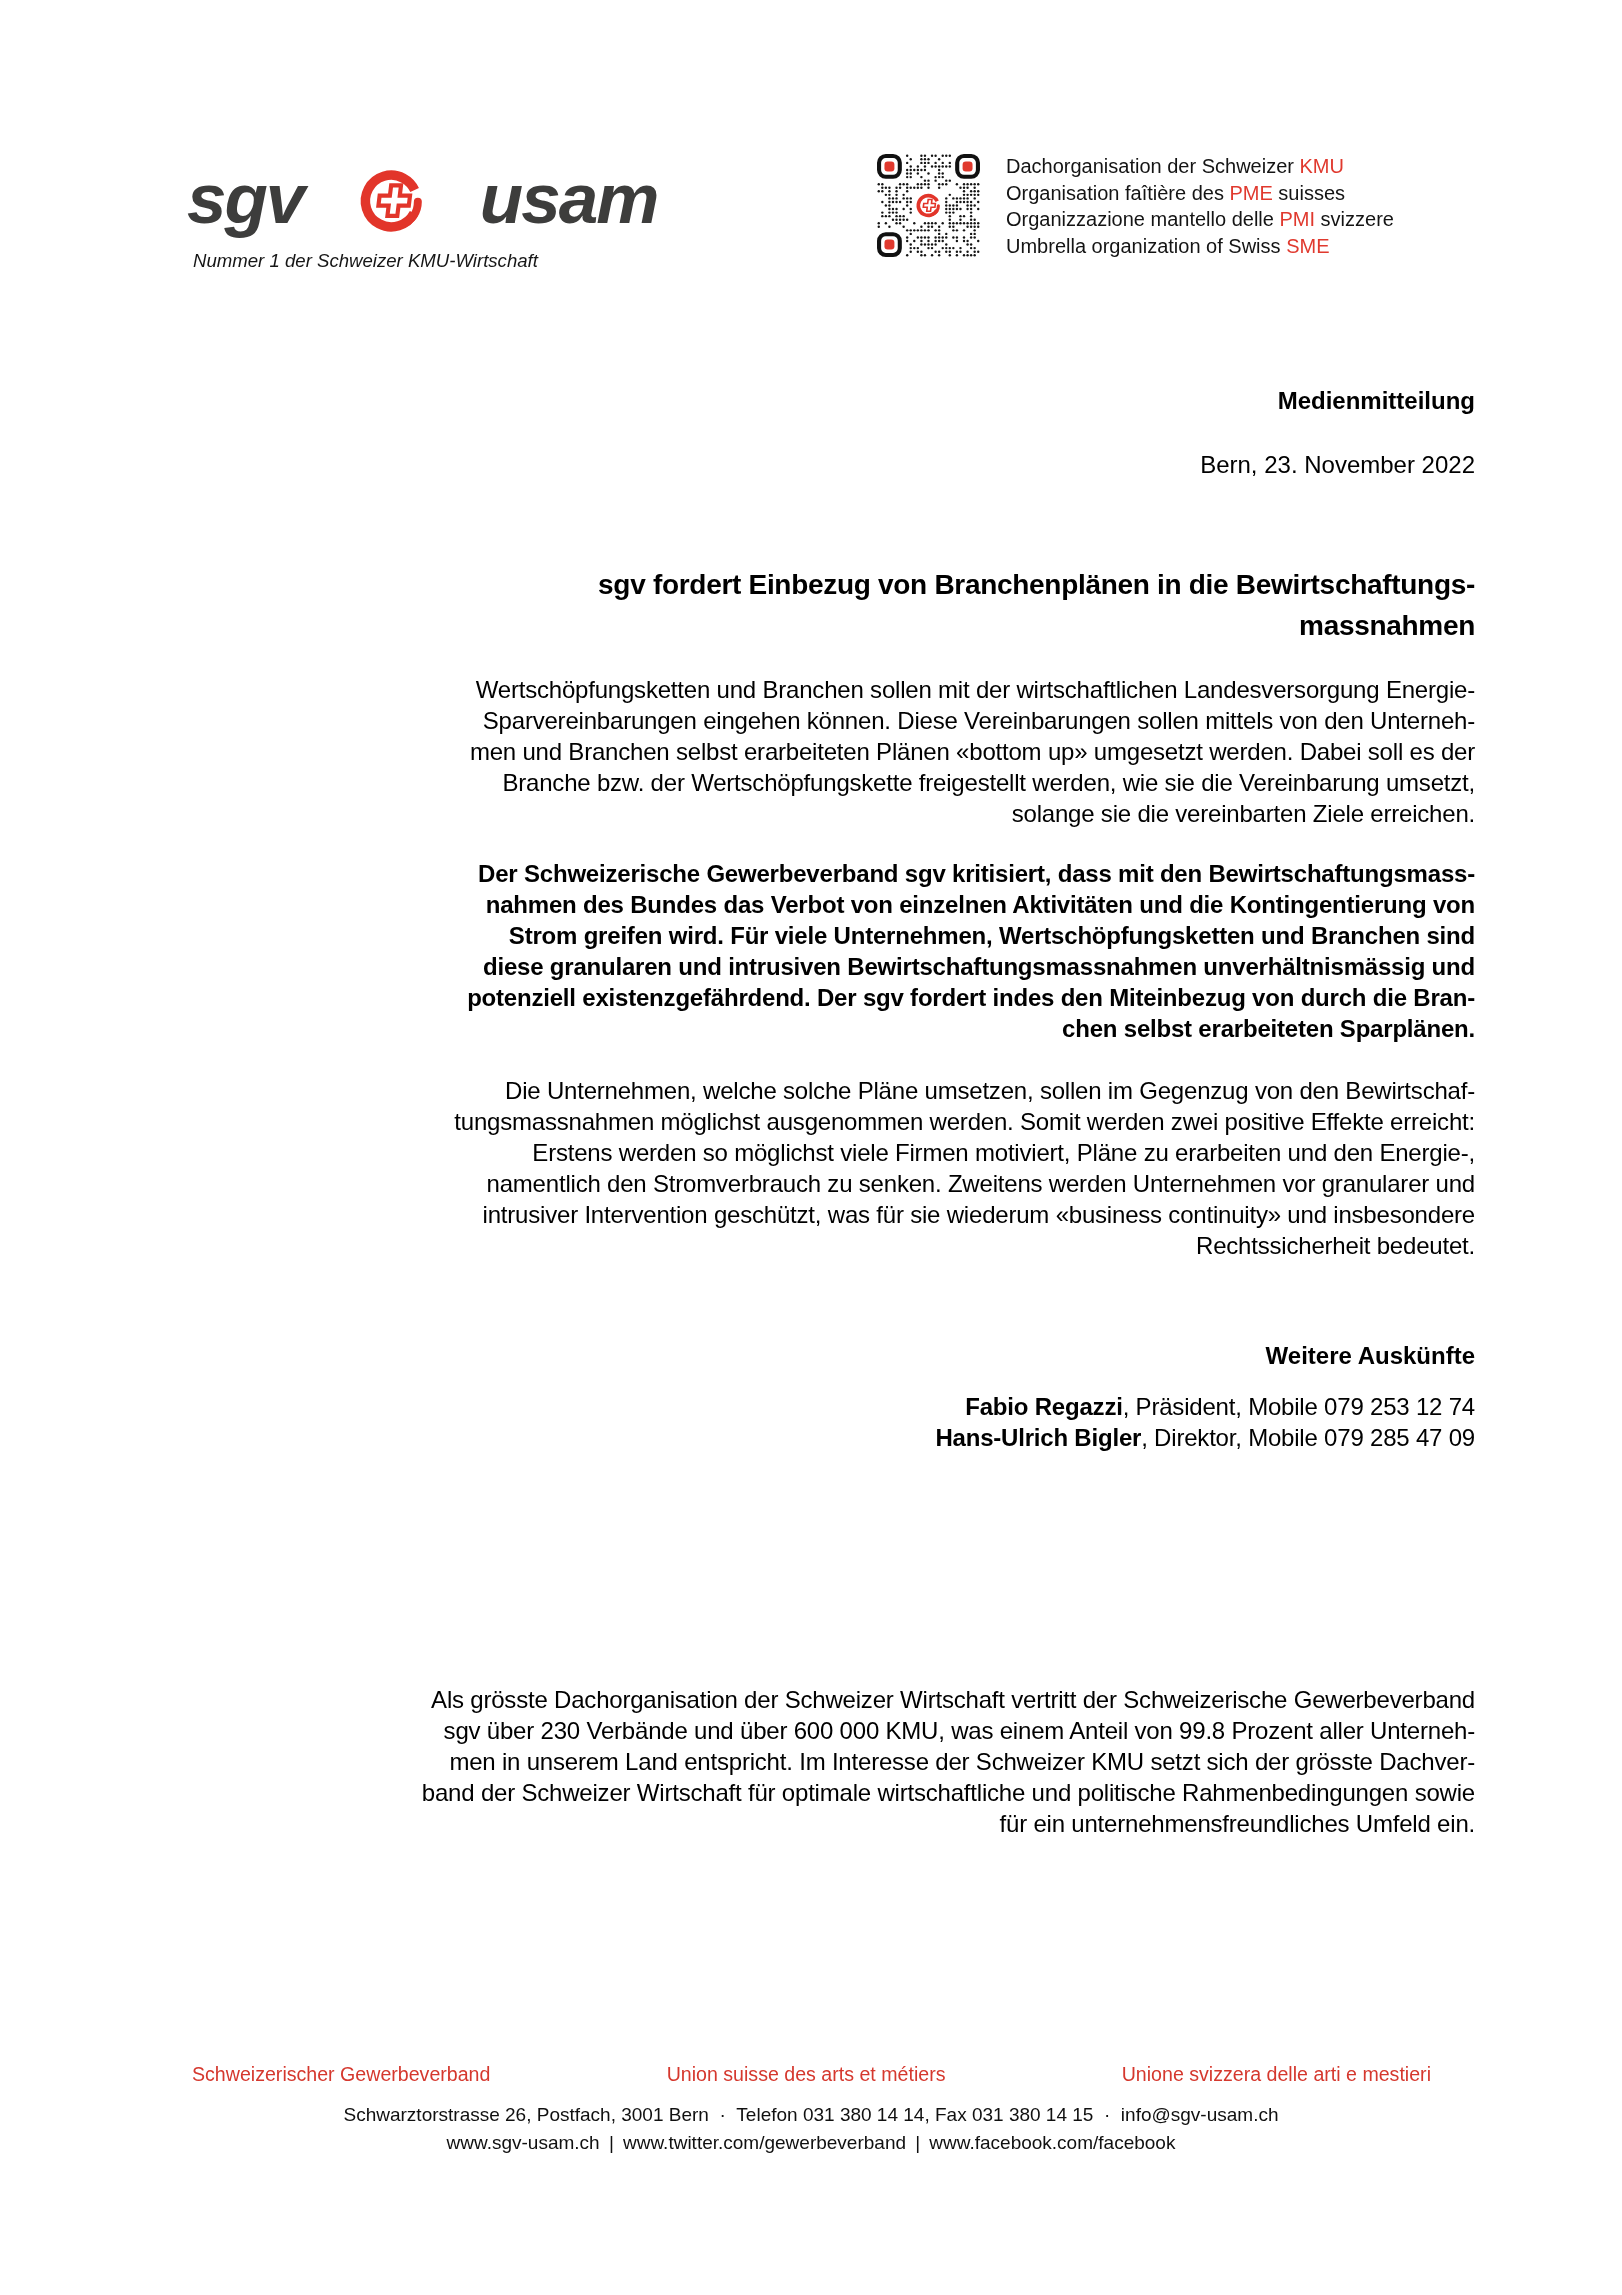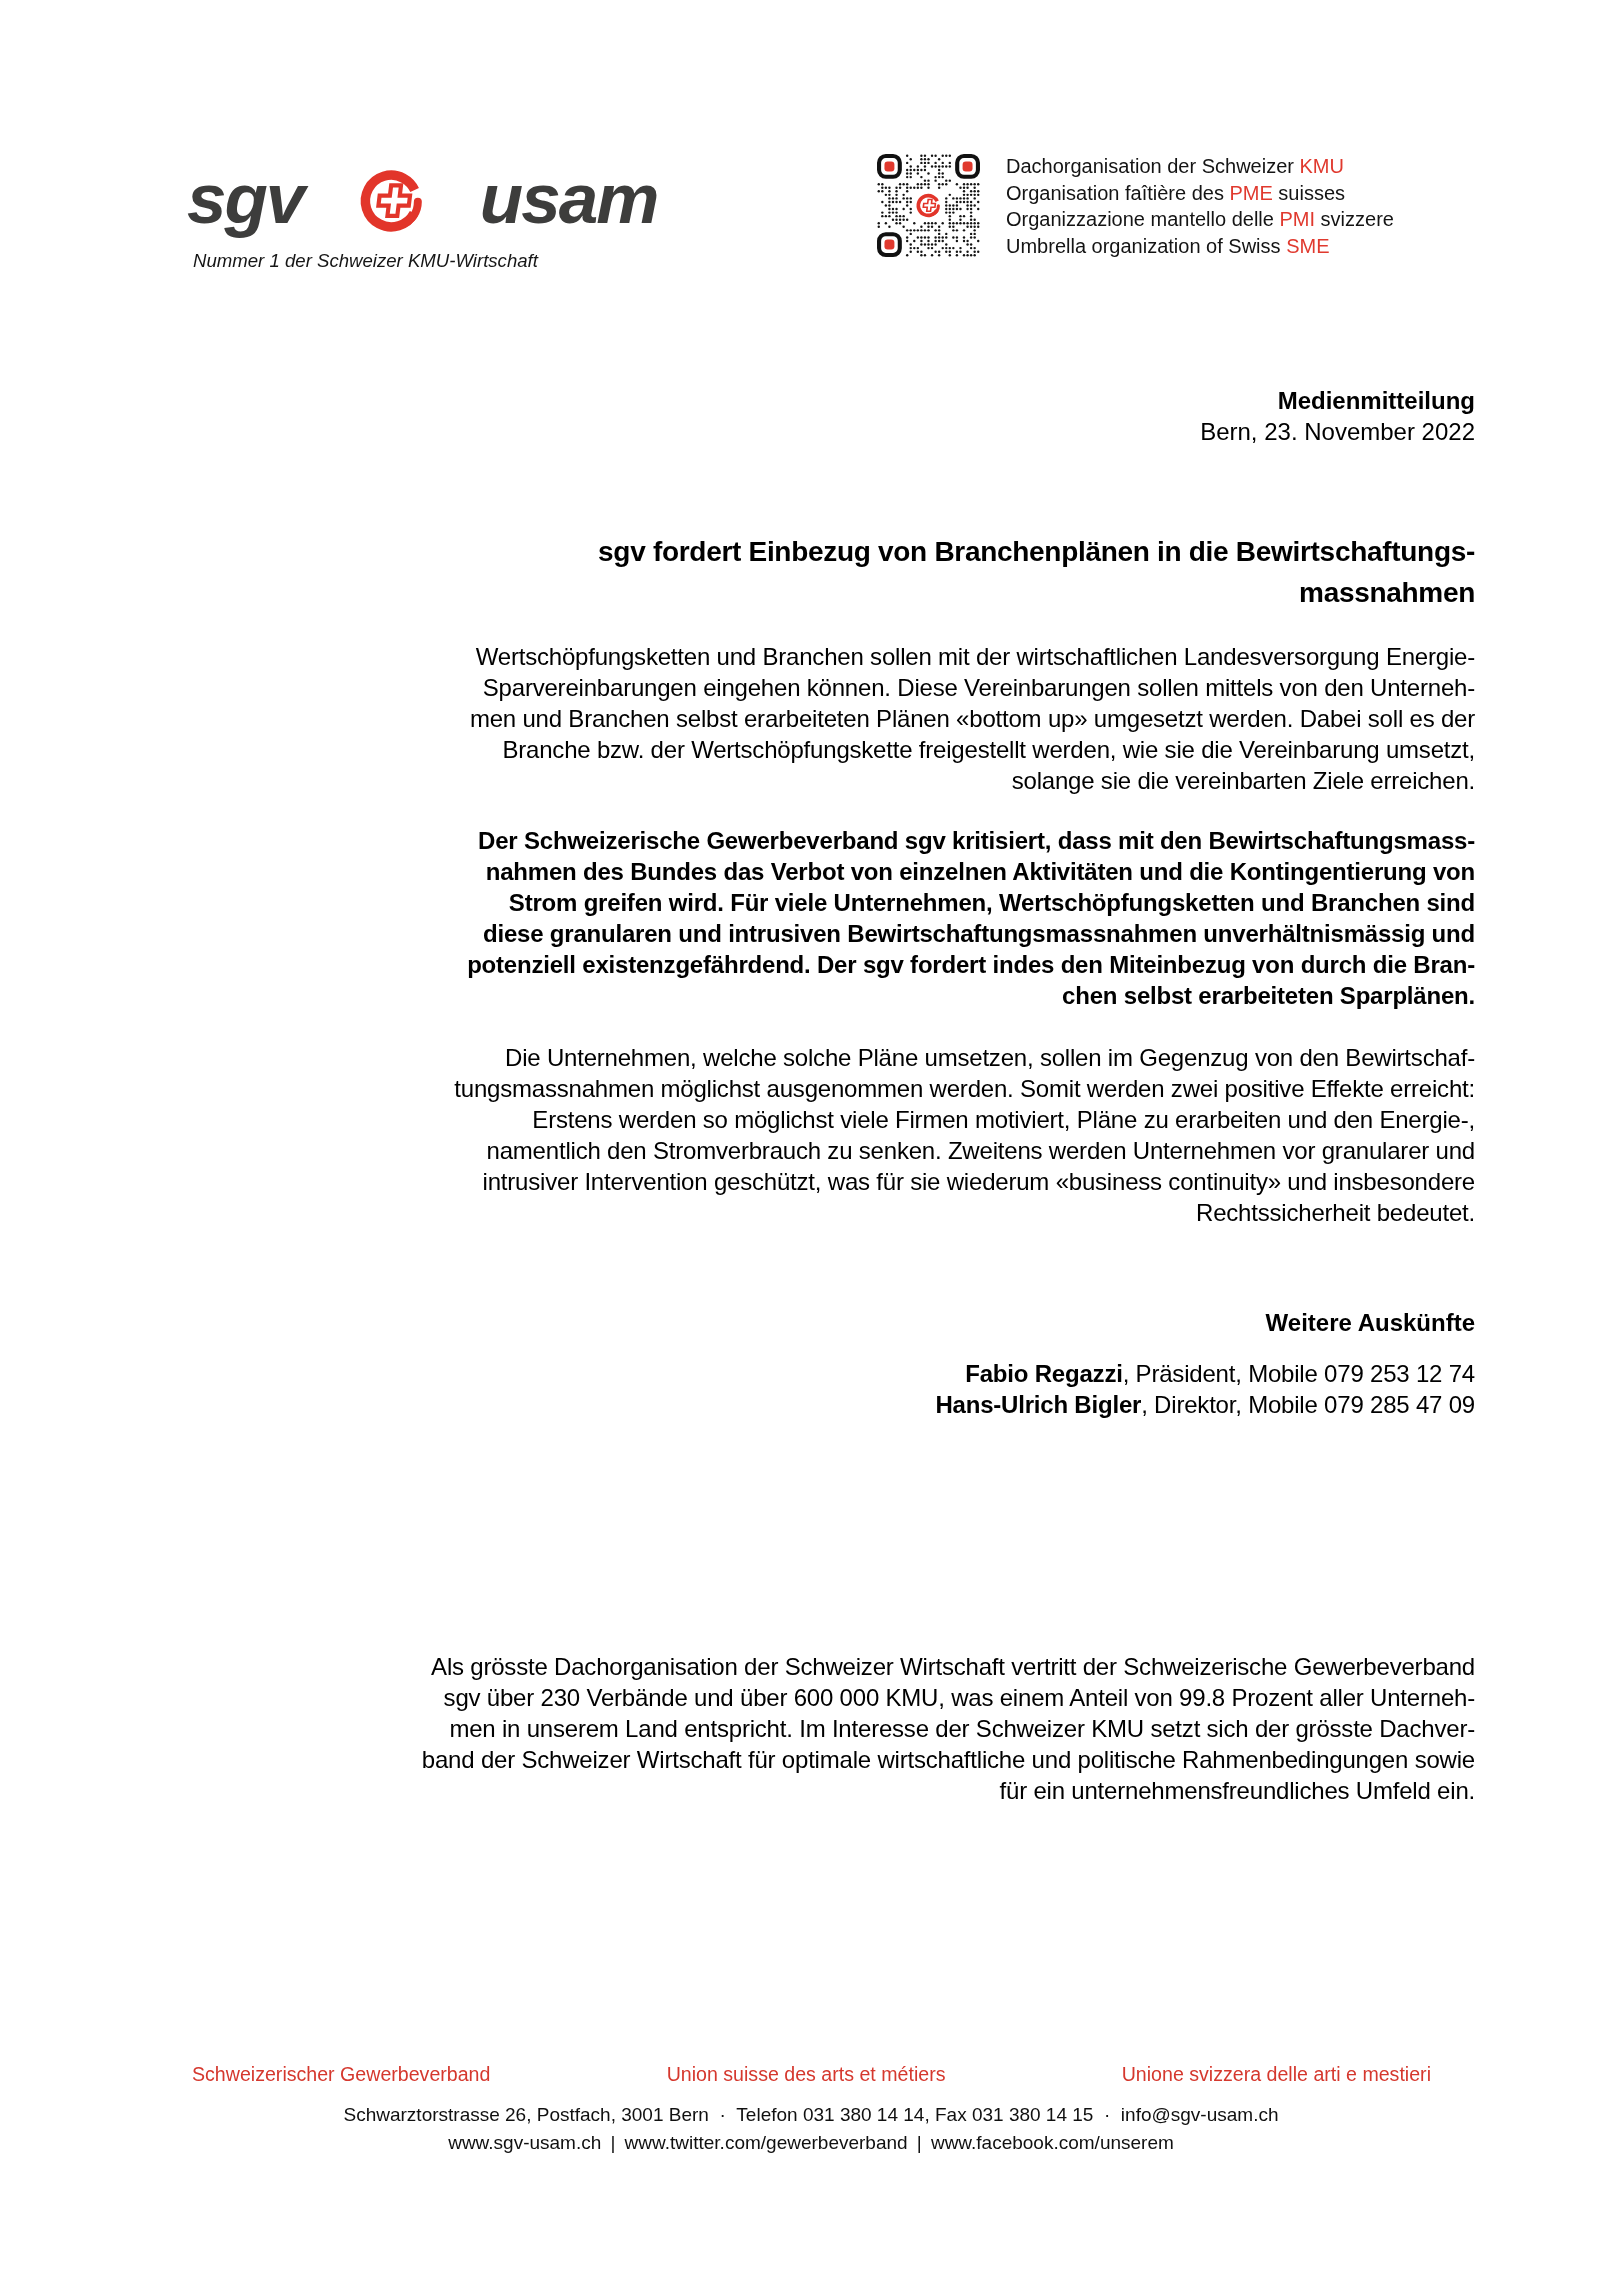--- a/index.html
+++ b/index.html
@@ -33,21 +33,21 @@
   #qr-dots circle { fill: #151515; }
   .org-lines {
     position: absolute; left: 1006px; top: 153px;
     font-size: 20px; line-height: 26.5px; color: #141414;
   }
   .org-em { color: #e0392e; }
 
   
   .content { position: absolute; left: 192px; top: 385px; width: 1283px; text-align: right; }
   .meta-type { font-size: 24px; line-height: 31px; font-weight: bold; }
-  .meta-date { font-size: 24px; line-height: 31px; }
+  .meta-date { font-size: 24px; line-height: 31px; margin-top: 33px; }
   .title {
     margin-top: 84px;
     font-size: 28px; line-height: 41px; font-weight: bold;
     letter-spacing: -0.3px; white-space: pre-line;
   }
   .para { font-size: 24px; line-height: 31px; letter-spacing: -0.2px; white-space: pre-line; }
   .lead { margin-top: 29.4px; font-weight: bold; }
   .p2 { margin-top: 27.5px; }
   .p3 { margin-top: 31px; }
   .contacts-heading { margin-top: 79px; font-size: 24px; line-height: 31px; font-weight: bold; }
@@ -468,18 +468,18 @@
   </main>
 
   <footer>
     <div class="footer-orgs">
       <span>Schweizerischer Gewerbeverband</span>
       <span>Union suisse des arts et métiers</span>
       <span>Unione svizzera delle arti e mestieri</span>
     </div>
     <div class="footer-address">Schwarztorstrasse 26, Postfach, 3001 Bern&nbsp;&nbsp;·&nbsp;&nbsp;Telefon 031 380 14 14, Fax 031 380 14 15&nbsp;&nbsp;·&nbsp;&nbsp;info@sgv-usam.ch</div>
     <div class="footer-links">
-      <span>www.sgv-usam.ch</span><span class="sep">|</span><span>www.twitter.com/gewerbeverband</span><span class="sep">|</span><span>www.facebook.com/unserem</span>
+      <span>www.sgv-usam.ch</span><span class="sep">|</span><span>www.twitter.com/gewerbeverband</span><span class="sep">|</span><span>www.facebook.com/facebook</span>
     </div>
   </footer>
 
 </div>
 
 
 </body></html>

